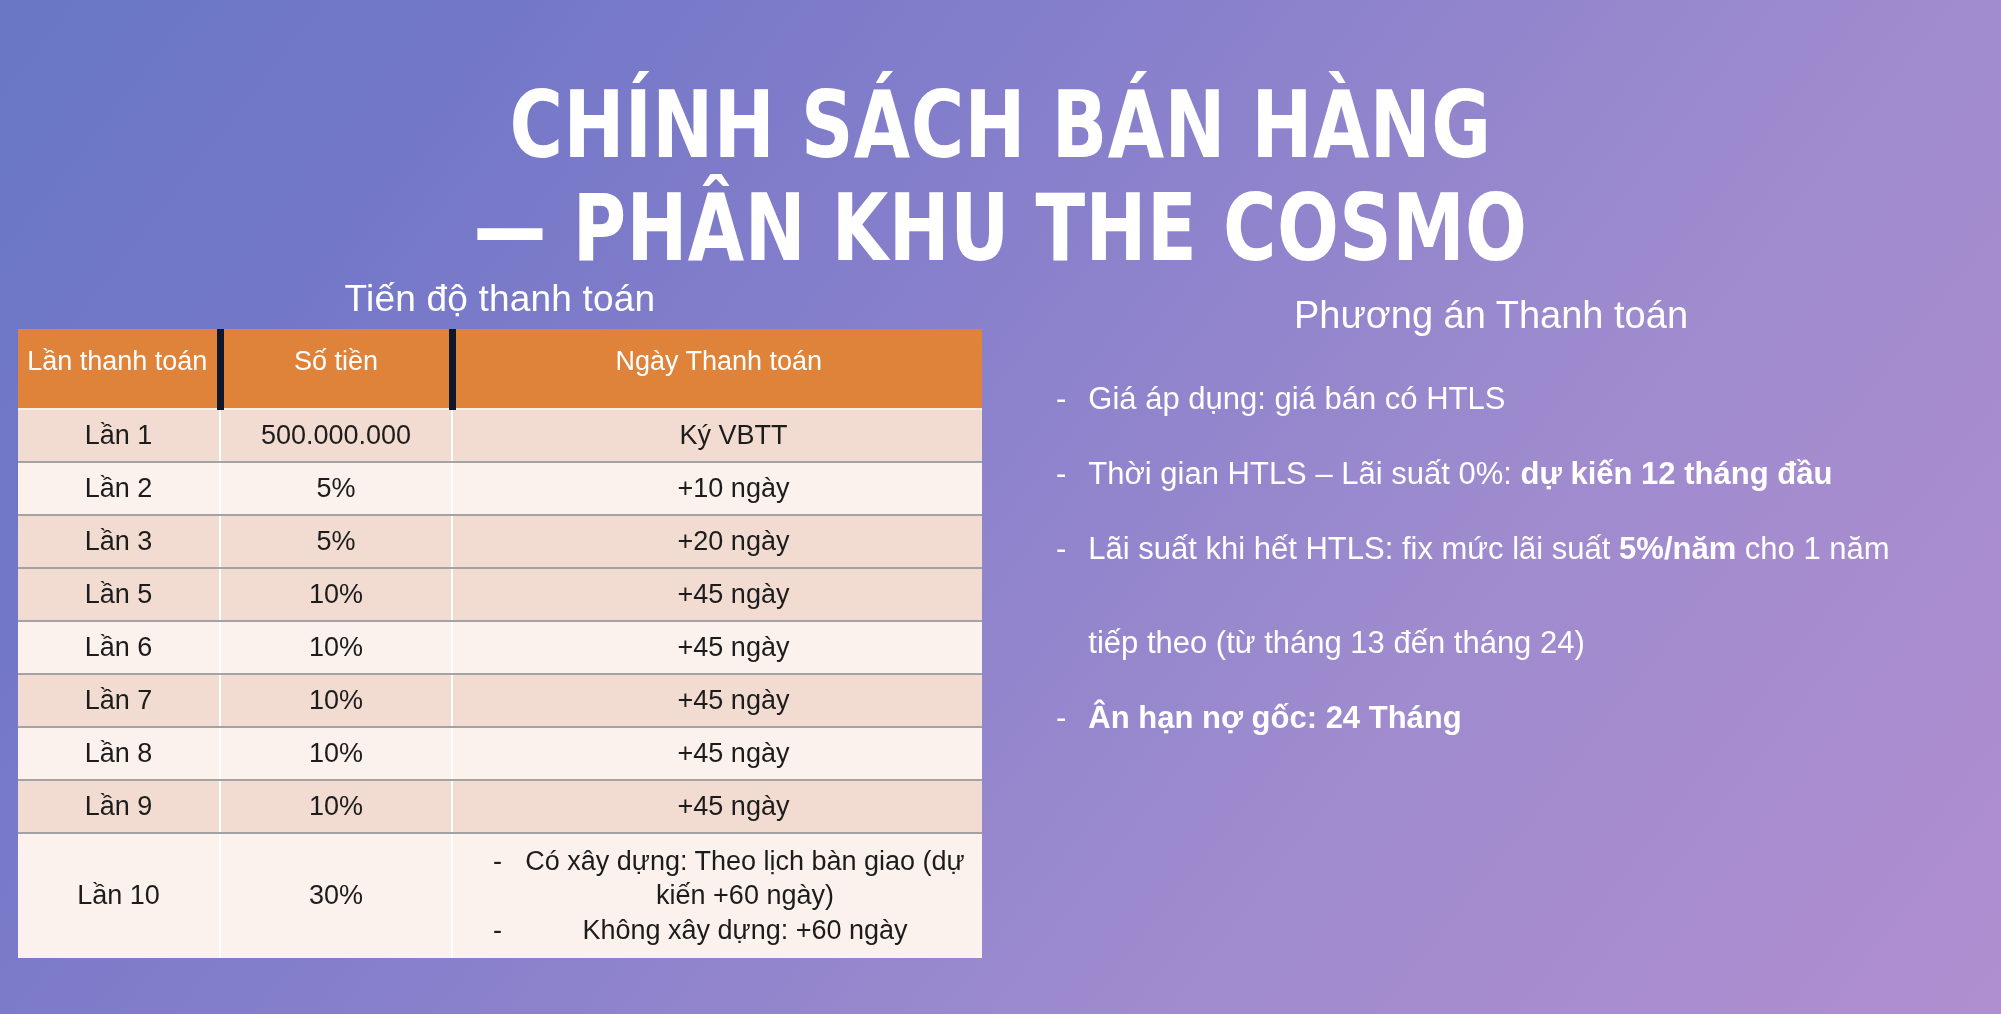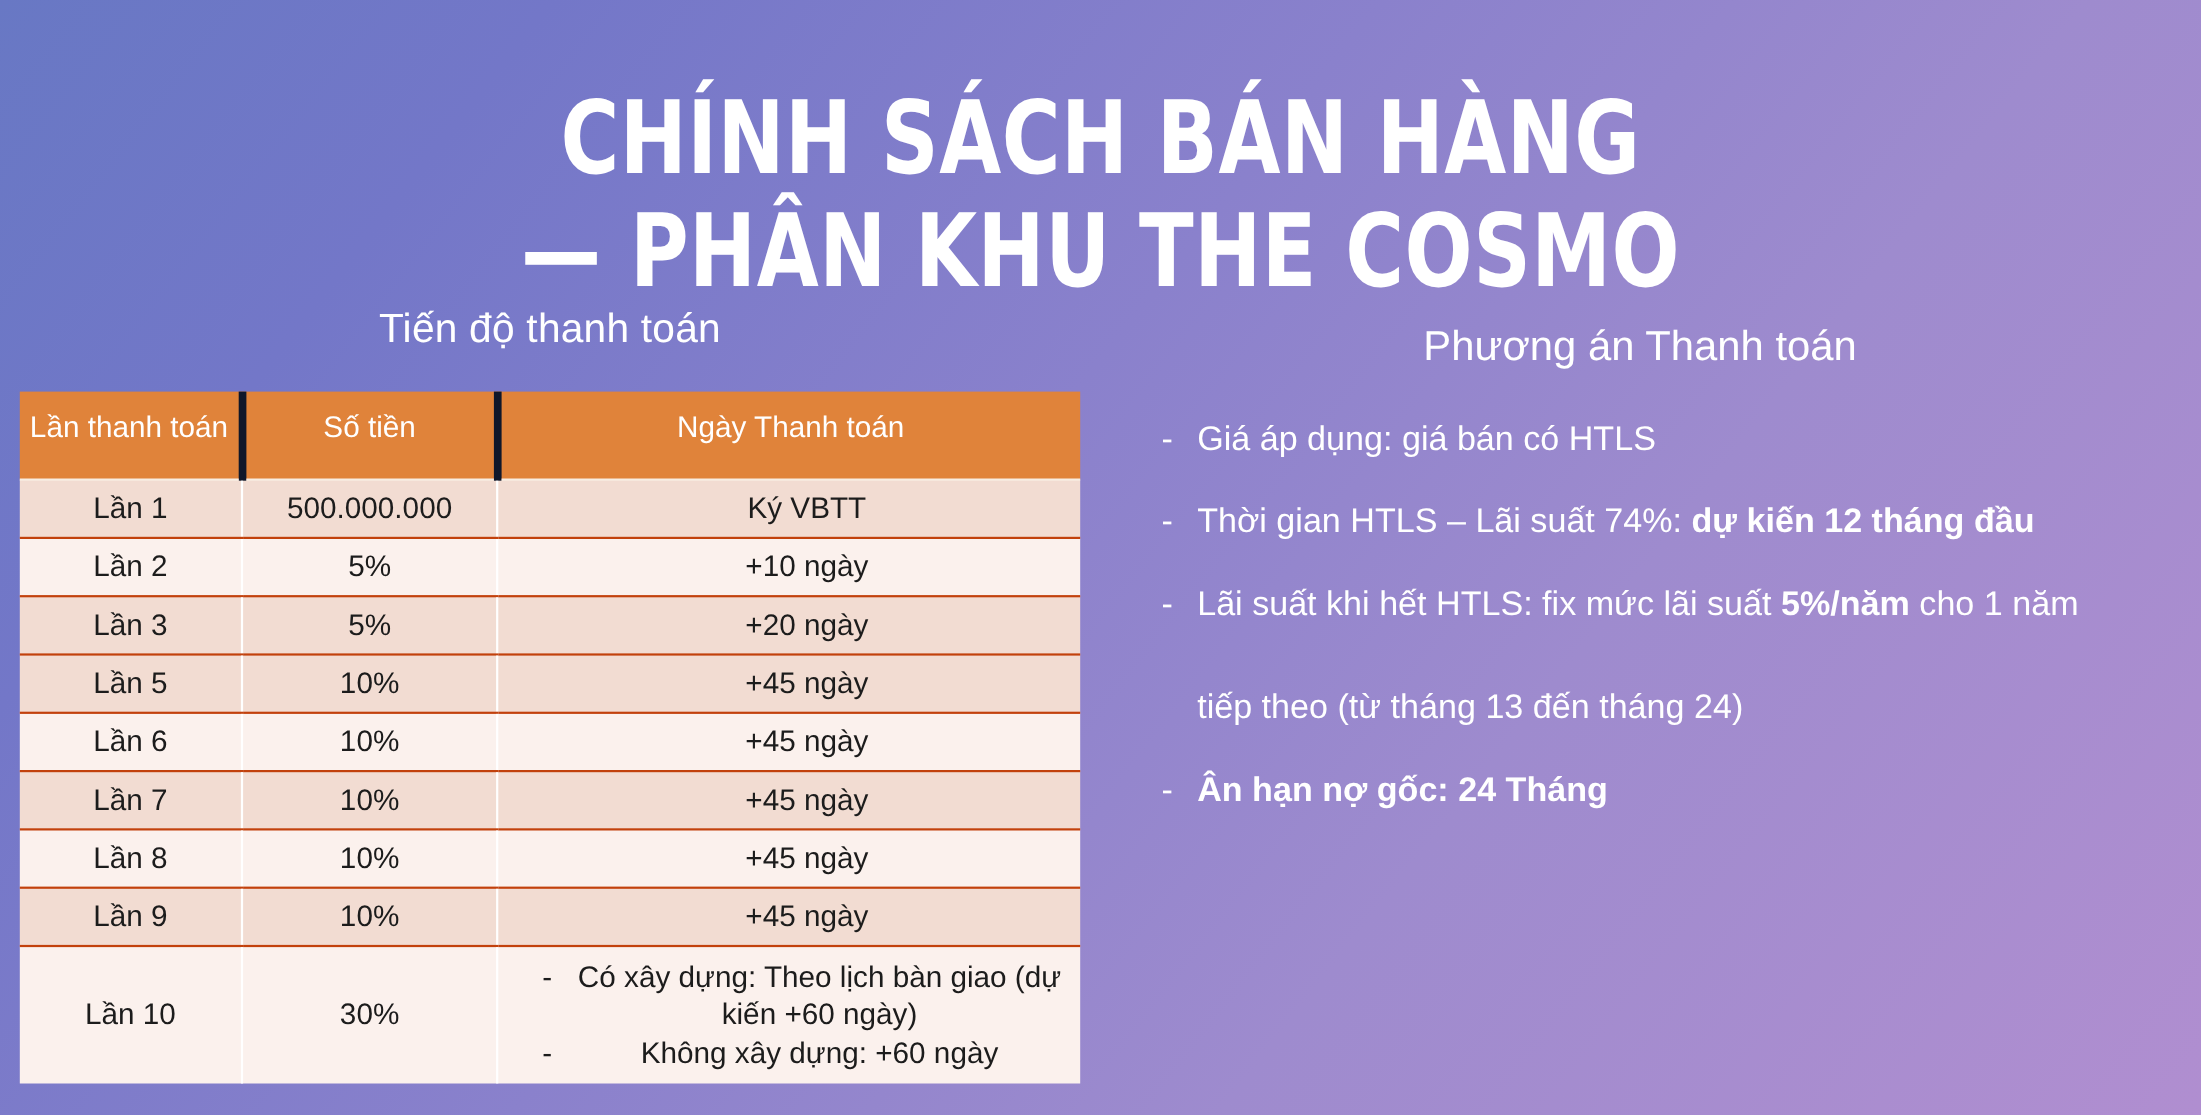--- a/index.html
+++ b/index.html
@@ -47,21 +47,21 @@
     position: absolute;
     left: 18px;
     top: 278px;
     width: 964px;
   }
   .table-caption {
     color: #ffffff;
     font-size: 37px;
     font-weight: 400;
     text-align: center;
-    margin: 0 0 36px 0;
+    margin: 0 0 9px 0;
     letter-spacing: 0.2px;
   }
 
   table.payment-table {
     border-collapse: collapse;
     width: 964px;
     table-layout: fixed;
     box-shadow: 0 0 0 0 transparent;
   }
   table.payment-table col.c1 { width: 202px; }
@@ -81,21 +81,21 @@
     border-bottom: 2px solid #f8ede2;
   }
   table.payment-table th:last-child { border-right: none; }
 
   table.payment-table td {
     font-size: 27px;
     color: #1c1c1c;
     text-align: center;
     padding: 10px 8px;
     border-right: 2px solid #ffffff;
-    border-bottom: 2px solid #c2410c;
+    border-bottom: 2px solid #a3a3a3;
     vertical-align: middle;
   }
   table.payment-table td:last-child { border-right: none; padding-left: 40px; }
 
   tr.row-odd td  { background: #f2dcd2; }
   tr.row-even td { background: #fbf1ed; }
   tr.row-last td { background: #fbf1ed; border-bottom: none; }
 
   td.cell-bullets {
     text-align: left;
@@ -247,21 +247,21 @@
     <li>
       <span class="li-dash">-</span>
       <span class="li-body">
         <span>Giá áp dụng: giá bán có HTLS</span><b></b><span></span>
       </span>
     </li>
 
     <li>
       <span class="li-dash">-</span>
       <span class="li-body">
-        <span>Thời gian HTLS – Lãi suất 74%: </span><b>dự kiến 12 tháng đầu</b><span></span>
+        <span>Thời gian HTLS – Lãi suất 0%: </span><b>dự kiến 12 tháng đầu</b><span></span>
       </span>
     </li>
 
     <li>
       <span class="li-dash">-</span>
       <span class="li-body">
         <span>Lãi suất khi hết HTLS: fix mức lãi suất </span><b>5%/năm</b><span> cho 1 năm</span>
         <span class="cont-line">tiếp theo (từ tháng 13 đến tháng 24)</span>
       </span>
     </li>

